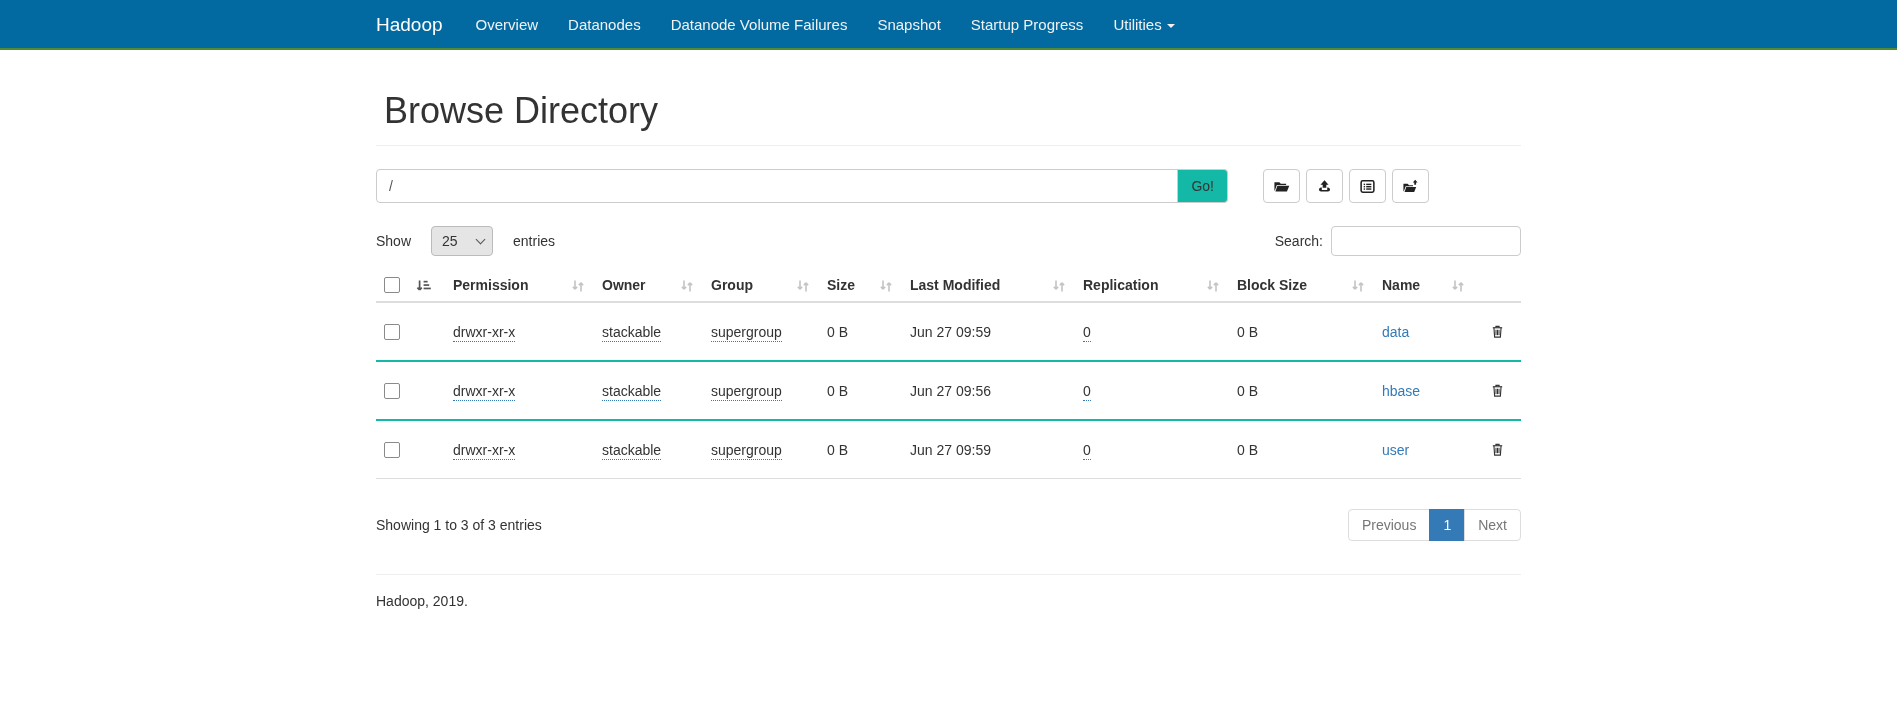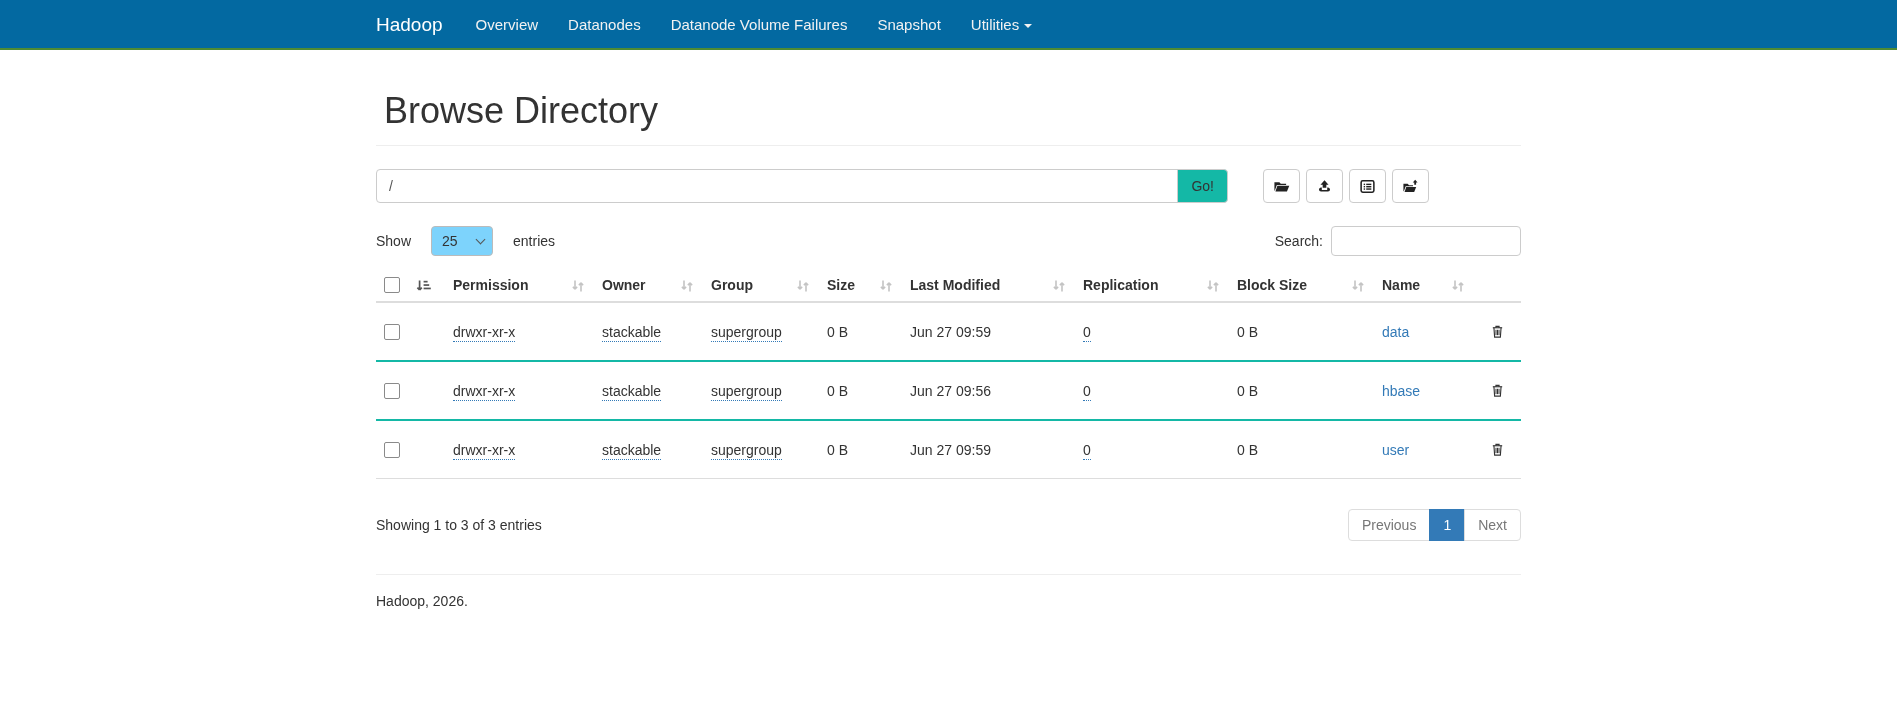--- a/index.html
+++ b/index.html
@@ -66,21 +66,21 @@
   .icon-btn svg { width: 17px; height: 17px; }
   
   .table-controls {
     display: flex; justify-content: space-between; align-items: center;
     margin-top: 23px;
   }
   .length-menu { display: flex; align-items: center; gap: 20px; font-size: 14px; color: #333; }
   .select-wrap { position: relative; display: inline-block; }
   .entries-select {
     width: 62px; height: 30px; padding: 2px 22px 2px 10px;
-    border: 1px solid #bbb; border-radius: 4px; background: #7dd3fc;
+    border: 1px solid #bbb; border-radius: 4px; background: #e5e5e5;
     font-size: 14px; color: #333; appearance: none; -webkit-appearance: none;
     font-family: "Liberation Sans", "DejaVu Sans", sans-serif;
   }
   .select-chevron {
     position: absolute; right: 9px; top: 10px;
     width: 7px; height: 7px; pointer-events: none;
     border-right: 1.5px solid #555; border-bottom: 1.5px solid #555;
     transform: rotate(45deg);
   }
   .search-box { display: flex; align-items: center; gap: 8px; font-size: 14px; color: #333; }
@@ -184,20 +184,21 @@
 </svg>
 
 <nav class="navbar">
   <div class="container nav-inner">
     <a class="brand">Hadoop</a>
     <ul class="nav-links">
       <li>Overview</li>
       <li>Datanodes</li>
       <li>Datanode Volume Failures</li>
       <li>Snapshot</li>
+      <li>Startup Progress</li>
       <li><span>Utilities</span><span class="caret"></span></li>
     </ul>
   </div>
 </nav>
 
 <div class="container">
 
   <h1 class="page-title">Browse Directory</h1>
   <hr class="top-rule">
 
@@ -404,14 +405,14 @@
   <div class="table-footer">
     <div class="dt-info">Showing 1 to 3 of 3 entries</div>
     <ul class="pagination">
       <li>Previous</li>
       <li class="active">1</li>
       <li>Next</li>
     </ul>
   </div>
 
   <hr class="bottom-rule">
-  <p class="site-footer">Hadoop, 2026.</p>
+  <p class="site-footer">Hadoop, 2019.</p>
 </div>
 
 </body></html>

